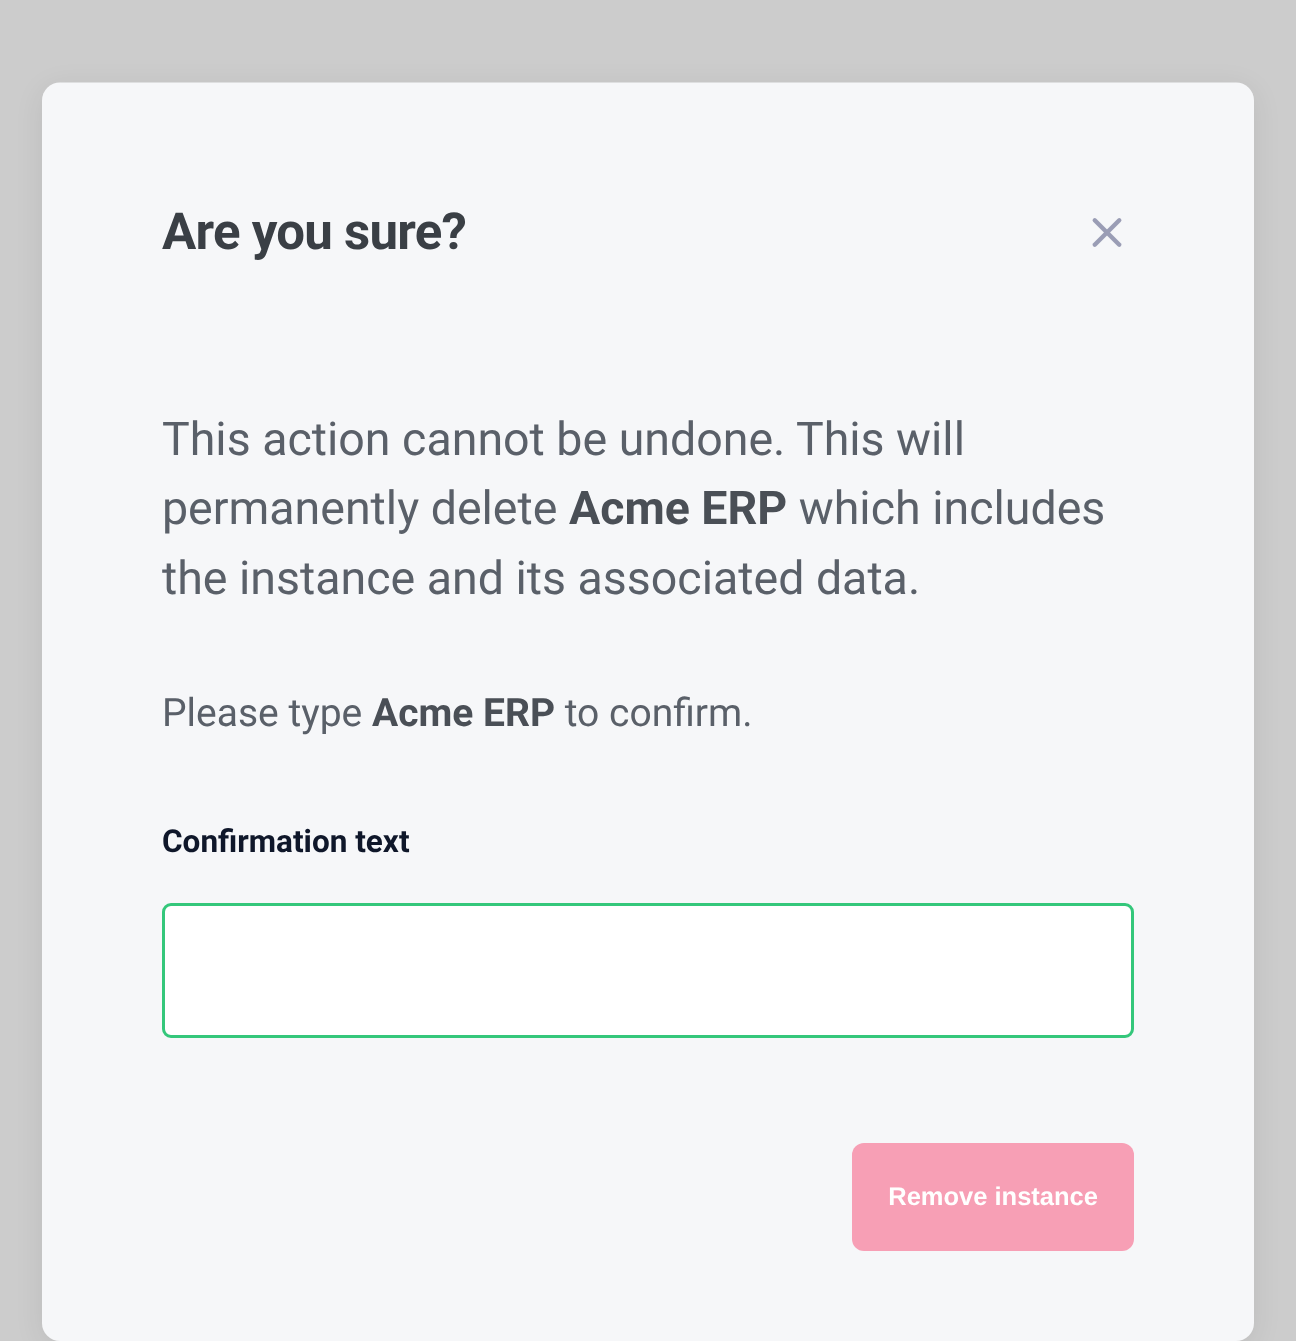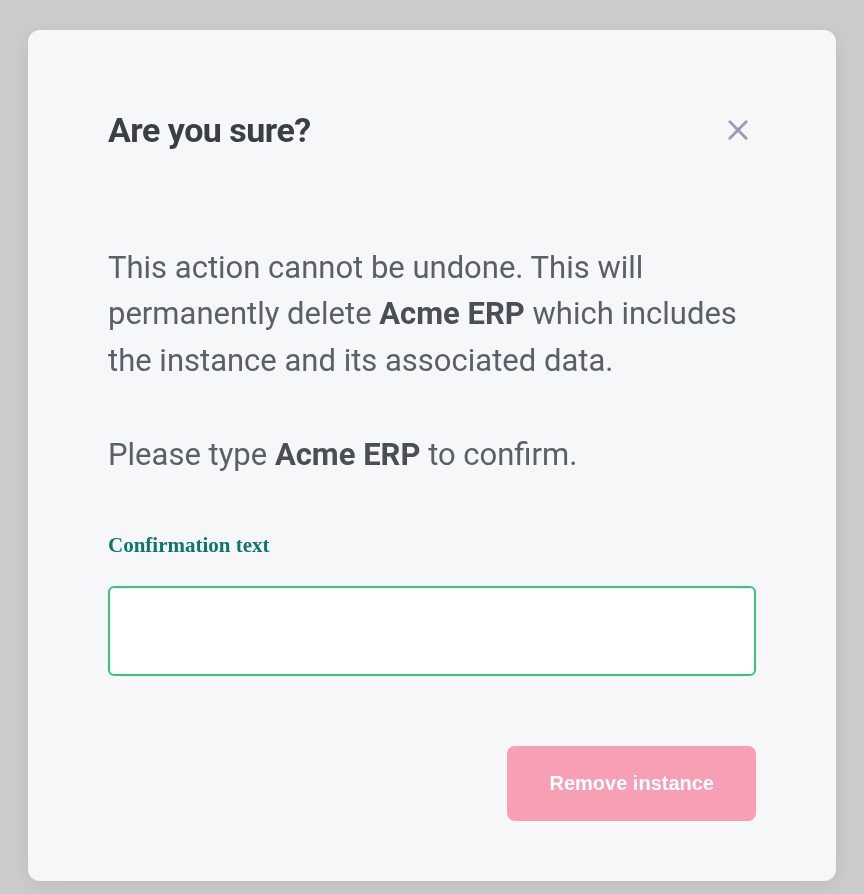--- a/index.html
+++ b/index.html
@@ -15,21 +15,21 @@
       height: 894px;
       overflow: hidden;
       position: relative;
     }
     
     .modal-backdrop {
       position: absolute;
       inset: 0;
       background: #cccccc;
       display: flex;
-      align-items: center;
+      align-items: flex-end;
       justify-content: center;
     }
     
     .modal {
       background: #f6f7f9;
       border-radius: 12px;
       width: 808px;
       margin-top: 16px;
       padding: 80px 80px 60px 80px;
       box-shadow: 0 4px 20px rgba(0,0,0,0.08);
@@ -76,38 +76,37 @@
       color: #5a6069;
       margin-bottom: 48px;
     }
     
     .warning-text .bold {
       font-weight: 700;
       color: #4a4f56;
     }
     
     .confirm-prompt {
-      font-size: 31px;
+      font-size: 26px;
       line-height: 1.5;
       color: #5a6069;
       margin-bottom: 54px;
     }
     
     .confirm-prompt .bold {
       font-weight: 700;
       color: #4a4f56;
     }
     
     .field-label {
       font-size: 21px;
       font-weight: 700;
-      color: #0f766e;
+      color: #0f172a;
       margin-bottom: 28px;
       display: block;
-      font-family: Liberation Serif, serif;
     }
     
     .confirmation-input {
       width: 100%;
       height: 90px;
       border: 2px solid #34c77b;
       border-radius: 6px;
       background: #ffffff;
       font-size: 22px;
       padding: 0 20px;
@@ -119,23 +118,23 @@
       display: flex;
       justify-content: flex-end;
       margin-top: 70px;
     }
     
     .remove-button {
       background: #f79fb5;
       color: #ffffff;
       border: none;
       border-radius: 8px;
-      font-size: 20px;
+      font-size: 17px;
       font-weight: 600;
-      padding: 26px 42px;
+      padding: 26px 24px;
       cursor: pointer;
     }
   </style>
 </head>
 <body>
 
 <div class="modal-backdrop">
   <div class="modal">
 
     <div class="modal-header">

